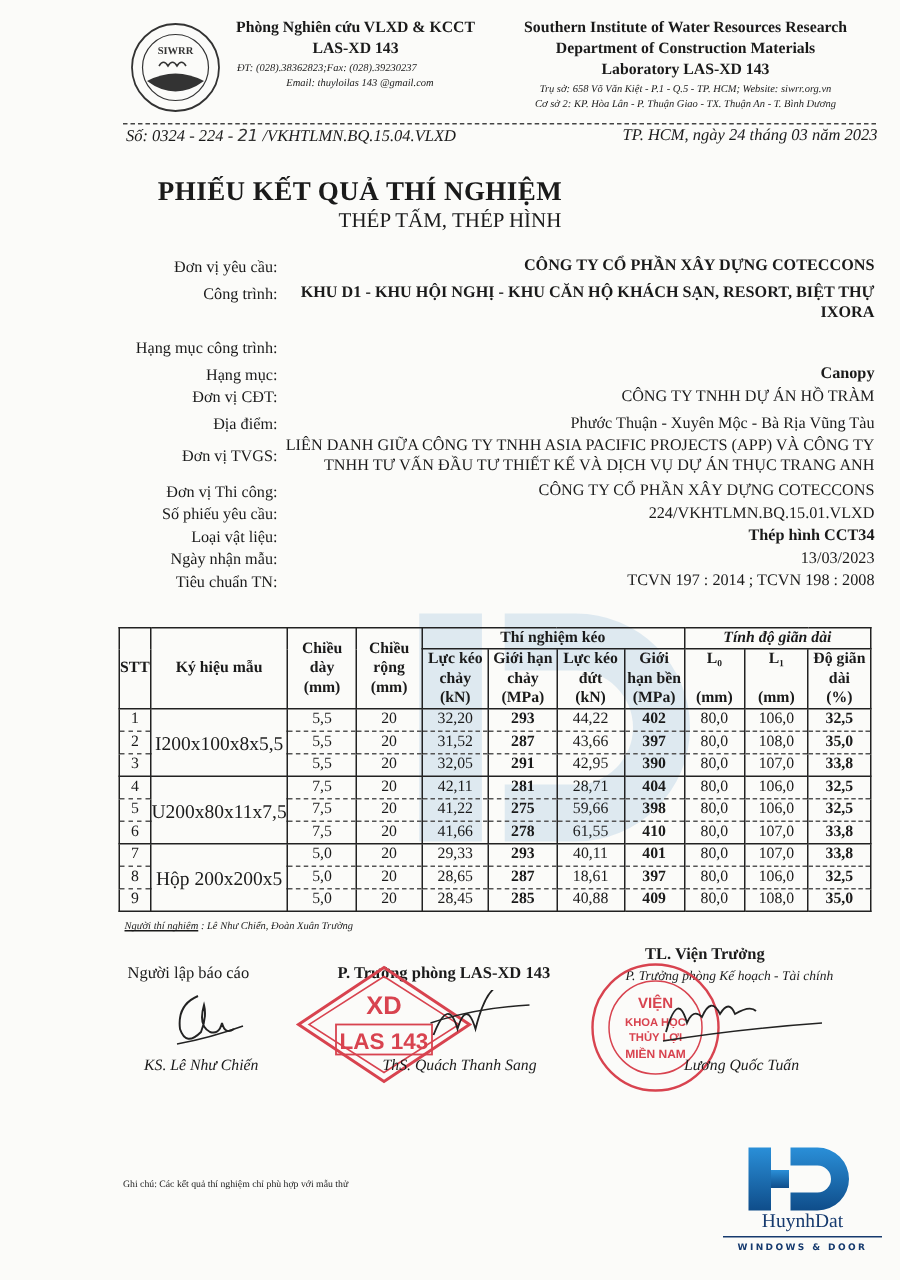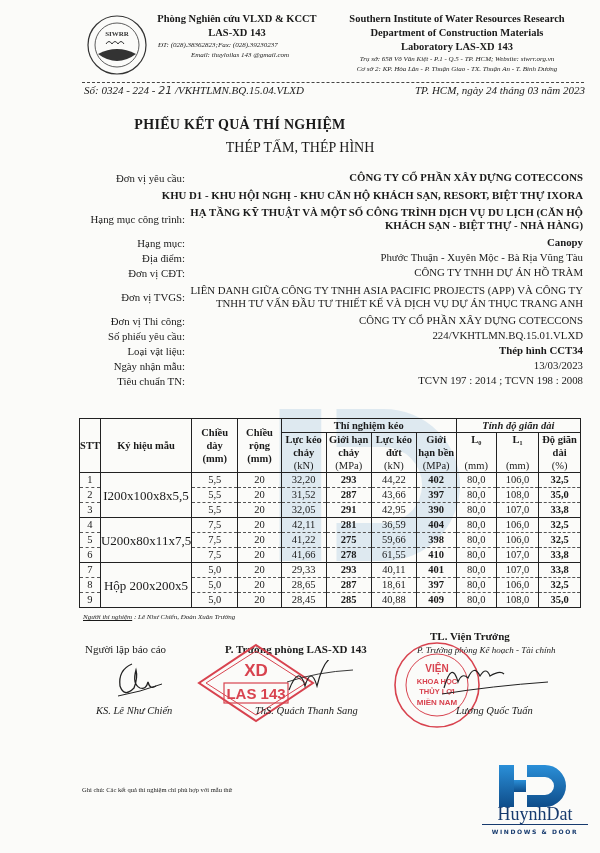--- a/index.html
+++ b/index.html
@@ -11,52 +11,52 @@
   .hdr-left { left:152px; top:12px; width:170px; text-align:center; }
   .hdr-right { left:326px; top:12px; width:262px; text-align:center; }
   .hl1 { font-weight:bold; font-size:10.5px; line-height:14px; }
   .hl2 { font-style:italic; font-size:7px; line-height:10px; }
   .hdr-left .hl2 { text-align:left; padding-left:6px; }
   .dotted { left:82px; top:82px; width:502px; border-top:1px dashed #444; }
   .refno { left:84px; top:84px; font-style:italic; font-size:11px; }
   .refno .hand { font-family:"DejaVu Sans", sans-serif; font-size:11px; color:#333; }
   .date { left:415px; top:84px; font-style:italic; font-size:11px; }
   
-  .title { left:0; width:480px; top:117px; text-align:center; font-weight:bold; font-size:14px; letter-spacing:0.3px; }
+  .title { left:0; width:480px; top:117px; text-align:center; font-weight:bold; font-size:18px; letter-spacing:0.3px; }
   .subtitle { left:0; width:600px; top:140px; text-align:center; font-size:14px; }
   
   .info { left:83px; top:171px; width:500px; }
   .row { display:flex; font-size:10.8px; line-height:13px; margin-bottom:4px;text-align:right; }
   .row .lbl { width:102px; flex:none; padding-top:1px; }
   .row .val { flex:1; }
   .row .val.b { font-weight:bold; }
   .row.tight { margin-bottom:1px; }
   
   table.res { position:absolute; left:79px; top:418px; width:502px; border-collapse:collapse; font-size:10.5px; }
   table.res th, table.res td { border:1px solid #222; text-align:center; padding:0; }
   table.res th { font-weight:bold; line-height:13px; }
-  table.res th .unit { font-weight:normal; }
+  table.res th .unit { font-weight:bold; }
   table.res td { height:14px; line-height:14px; border-top:1px dashed #555; border-bottom:1px dashed #555; }
   table.res tr.grp td { border-bottom:1.5px solid #222; }
   table.res td.b { font-weight:bold; }
   table.res td.sample { border-bottom:1.5px solid #222; font-size:13px; line-height:13px; }
   .tester { left:83px; top:613px; font-size:7px; font-style:italic; }
   .tester .u { text-decoration:underline; }
   
   .sig-l-title { left:85px; top:643px; font-weight:normal; font-size:11px; }
   .sig-l-name { left:96px; top:705px; font-style:italic; font-size:10.5px; }
   .sig-m-title { left:225px; top:643px; font-weight:bold; font-size:11px; }
   .sig-m-name { left:255px; top:705px; font-style:italic; font-size:10.5px; }
   .sig-r-title { left:430px; top:630px; font-weight:bold; font-size:11px; }
   .sig-r-sub { left:417px; top:645px; font-style:italic; font-size:9px; }
   .sig-r-name { left:456px; top:705px; font-style:italic; font-size:10.5px; }
   .note { left:82px; top:786px; font-size:6.5px; }
   
   .brand-mark { left:497px; top:763px; width:72px; height:46px; }
-  .brand-name { left:482px; top:804px; width:106px; text-align:center; font-size:18px; color:#163a6e; line-height:20px; border-bottom:1px solid #163a6e; }
+  .brand-name { left:482px; top:804px; width:106px; text-align:center; font-size:13px; color:#163a6e; line-height:20px; border-bottom:1px solid #163a6e; }
   .brand-tag { left:482px; top:828px; width:106px; text-align:center; font-size:6px; letter-spacing:1.6px; font-weight:bold; color:#163a6e; font-family:"DejaVu Sans", sans-serif; }
   .watermark { left:270px; top:390px; width:190px; height:190px; opacity:0.12; }
 </style>
 </head>
 <body>
 
 <svg class="abs logo" viewBox="0 0 62 62">
   <circle cx="31" cy="31" r="29" fill="none" stroke="#333" stroke-width="1.2"></circle>
   <circle cx="31" cy="31" r="22" fill="none" stroke="#333" stroke-width="0.8"></circle>
   <text x="31" y="22" font-size="7" text-anchor="middle" font-weight="bold" fill="#333" font-family="Liberation Serif, serif">SIWRR</text>
@@ -94,37 +94,37 @@
   <rect x="5" y="10" width="22" height="80" fill="#1a6fb5"></rect>
   <path d="M35 10 h25 a40 40 0 0 1 0 80 h-25 v-20 h25 a20 20 0 0 0 0 -40 h-25 z" fill="#1a6fb5"></path>
 </svg>
 
 <div class="abs info">
   <div class="row">
     <div class="lbl">Đơn vị yêu cầu:</div>
     <div class="val b">CÔNG TY CỔ PHẦN XÂY DỰNG COTECCONS</div>
   </div>
   <div class="row">
+    <div class="lbl">Công trình:</div>
     <div class="val b">KHU D1 - KHU HỘI NGHỊ - KHU CĂN HỘ KHÁCH SẠN, RESORT, BIỆT THỰ IXORA</div>
   </div>
   <div class="row">
     <div class="lbl" style="padding-top:7px">Hạng mục công trình:</div>
-    <div class="val b">HẠ TẦNG KỸ THUẬT VÀ MỘT SỐ CÔNG TRÌNH DỊCH VỤ DU LỊCH (CĂN HỘ KHÁCH SẠN - BIỆT THỰ - NHÀ HÀNG)</div>
   </div>
   <div class="row tight">
     <div class="lbl">Hạng mục:</div>
     <div class="val b">Canopy</div>
   </div>
+  <div class="row">
+    <div class="lbl">Đơn vị CĐT:</div>
+    <div class="val">CÔNG TY TNHH DỰ ÁN HỒ TRÀM</div>
+  </div>
   <div class="row tight">
     <div class="lbl">Địa điểm:</div>
     <div class="val">Phước Thuận - Xuyên Mộc - Bà Rịa Vũng Tàu</div>
-  </div>
-  <div class="row">
-    <div class="lbl">Đơn vị CĐT:</div>
-    <div class="val">CÔNG TY TNHH DỰ ÁN HỒ TRÀM</div>
   </div>
   <div class="row">
     <div class="lbl" style="padding-top:7px">Đơn vị TVGS:</div>
     <div class="val">LIÊN DANH GIỮA CÔNG TY TNHH ASIA PACIFIC PROJECTS (APP) VÀ CÔNG TY TNHH TƯ VẤN ĐẦU TƯ THIẾT KẾ VÀ DỊCH VỤ DỰ ÁN THỤC TRANG ANH</div>
   </div>
   <div class="row tight">
     <div class="lbl">Đơn vị Thi công:</div>
     <div class="val">CÔNG TY CỔ PHẦN XÂY DỰNG COTECCONS</div>
   </div>
   <div class="row tight">
@@ -216,21 +216,21 @@
         <td>107,0</td>
         <td class="b">33,8</td>
       </tr>
       <tr>
         <td>4</td>
         <td class="sample" rowspan="3">U200x80x11x7,5</td>
         <td>7,5</td>
         <td>20</td>
         <td>42,11</td>
         <td class="b">281</td>
-        <td>36,59</td>
+        <td>28,71</td>
         <td class="b">404</td>
         <td>80,0</td>
         <td>106,0</td>
         <td class="b">32,5</td>
       </tr>
       <tr>
         <td>5</td>
         <td>7,5</td>
         <td>20</td>
         <td>41,22</td>

